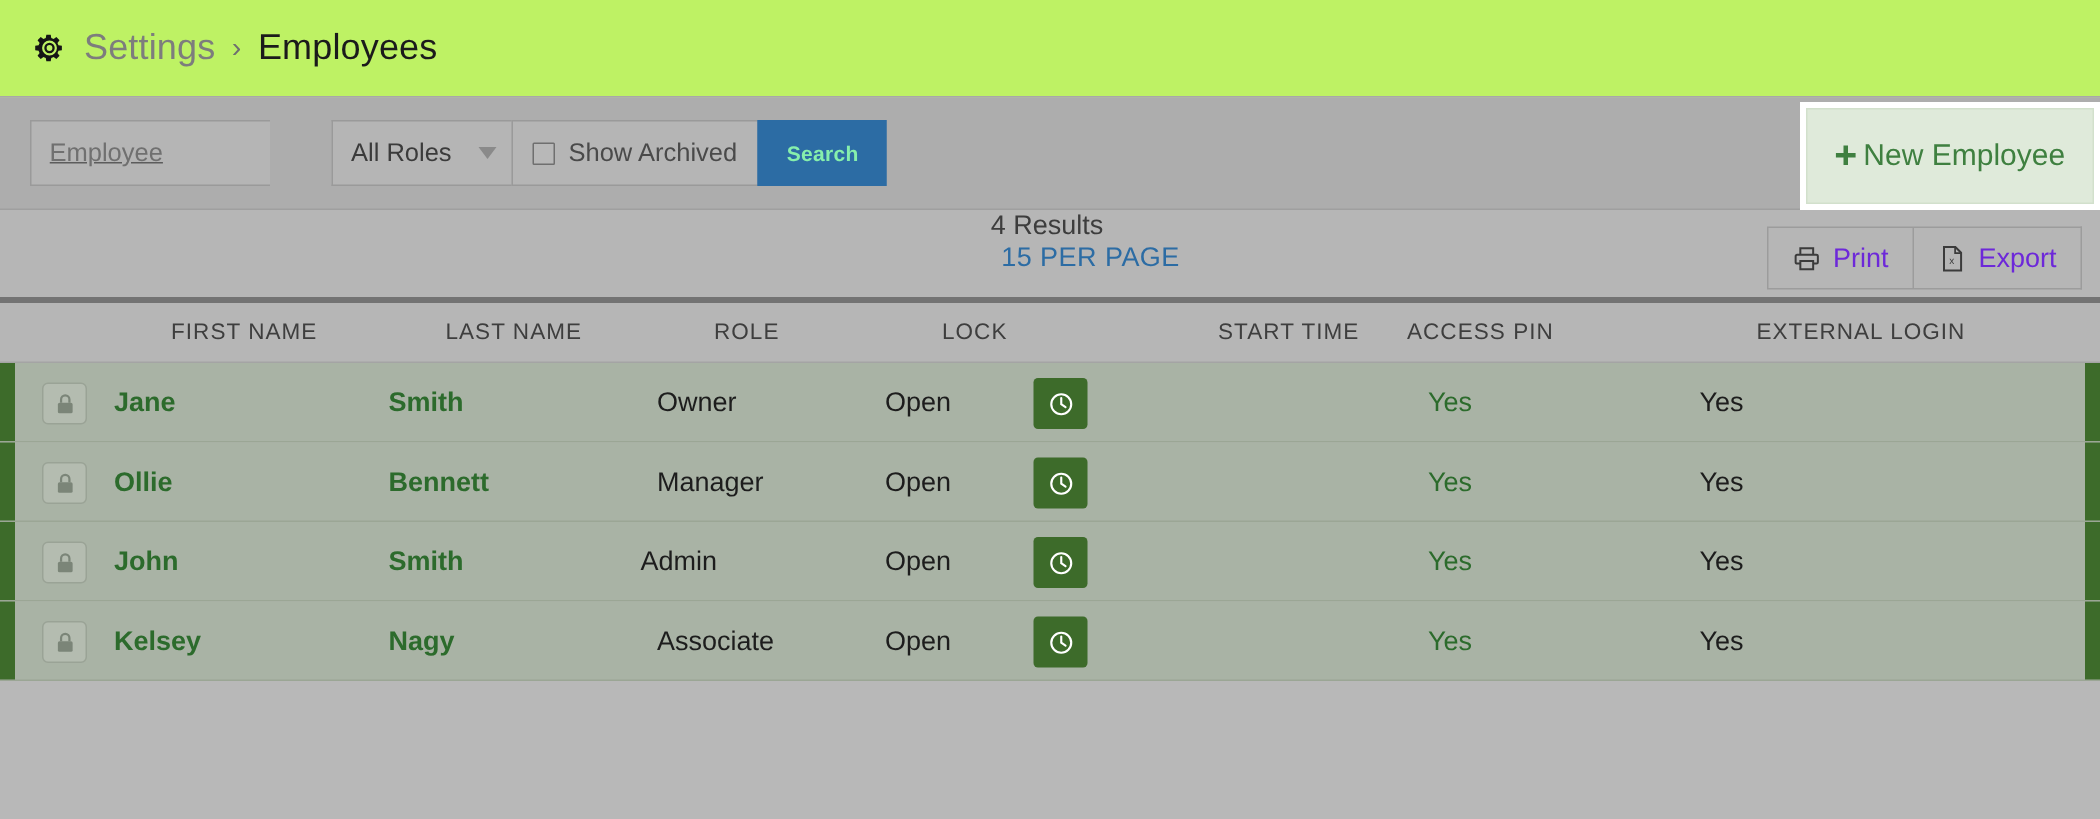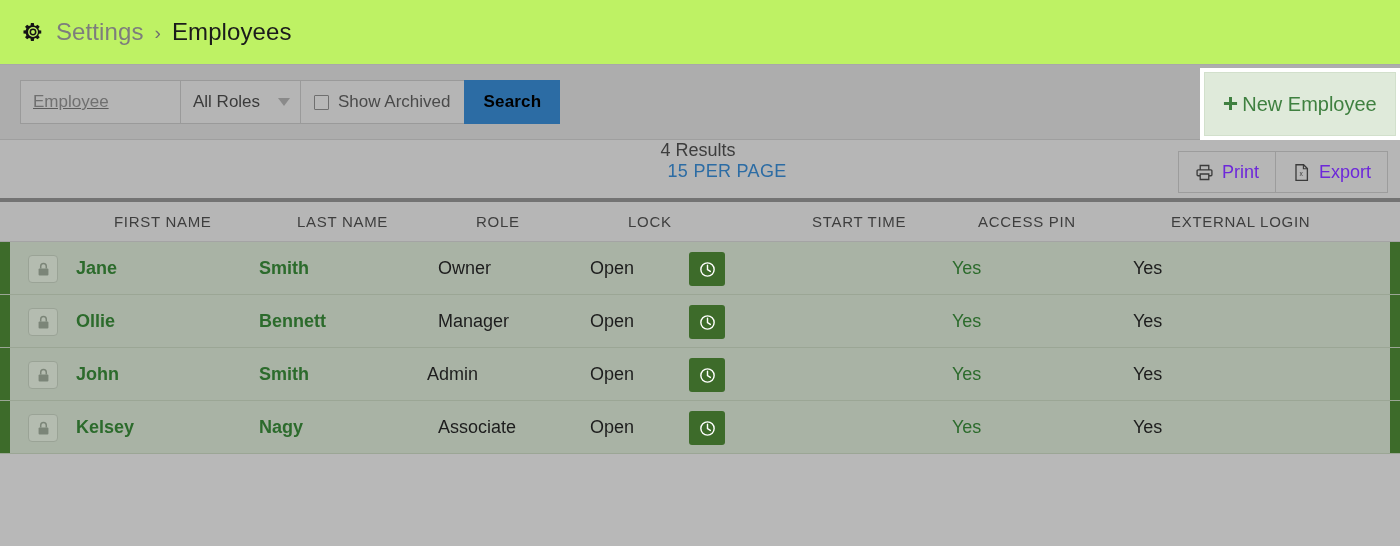--- a/index.html
+++ b/index.html
@@ -89,20 +89,21 @@
     background: #b5b5b5;
     border: 1px solid #9a9a9a;
     border-right: none;
     display: flex;
     align-items: center;
     justify-content: space-between;
     padding: 0 10px 0 12px;
     font-size: 17px;
     color: #3b3b3b;
     cursor: pointer;
+    margin-left: 41px;
   }
   .caret-down {
     width: 0; height: 0;
     border-left: 6px solid transparent;
     border-right: 6px solid transparent;
     border-top: 8px solid #8a8a8a;
     margin-left: 8px;
   }
   .filter-check {
     background: #b5b5b5;
@@ -118,24 +119,24 @@
   }
   .cbox {
     width: 15px; height: 15px;
     border: 1px solid #6f6f6f;
     background: #b8b8b8;
     border-radius: 1px;
     flex: 0 0 15px;
   }
   .search-btn {
     background: #2c6ca4;
-    color: #000000;
+    color: #86efac;
     border: 1px solid #2c6ca4;
     font-family: "Liberation Sans", sans-serif;
-    font-size: 17px;
+    font-size: 14px;
     font-weight: bold;
     padding: 0 18px;
     cursor: pointer;
     letter-spacing: .2px;
   }
 
   
   .new-emp-highlight {
     position: absolute;
     right: 0px;
@@ -384,21 +385,21 @@
       </div>
     </div>
   </div>
 
   <div class="thead">
     <span class="th" style="left:76px">FIRST NAME</span>
     <span class="th" style="left:259px">LAST NAME</span>
     <span class="th" style="left:438px">ROLE</span>
     <span class="th" style="left:590px">LOCK</span>
     <span class="th" style="left:774px">START TIME</span>
-    <span class="th" style="left:940px">ACCESS PIN</span>
+    <span class="th" style="left:900px">ACCESS PIN</span>
     <span class="th" style="left:1133px">EXTERNAL LOGIN</span>
   </div>
 
   <div id="rows">
   <div class="row">
     <span class="edge-l"></span>
     <span class="edge-r"></span>
     <span class="lock-btn">
       <svg width="13" height="15" viewBox="0 0 14 16">
         <path fill="none" stroke="#7b8578" stroke-width="1.6" d="M4 7V4.6a3 3 0 0 1 6 0V7"></path>

